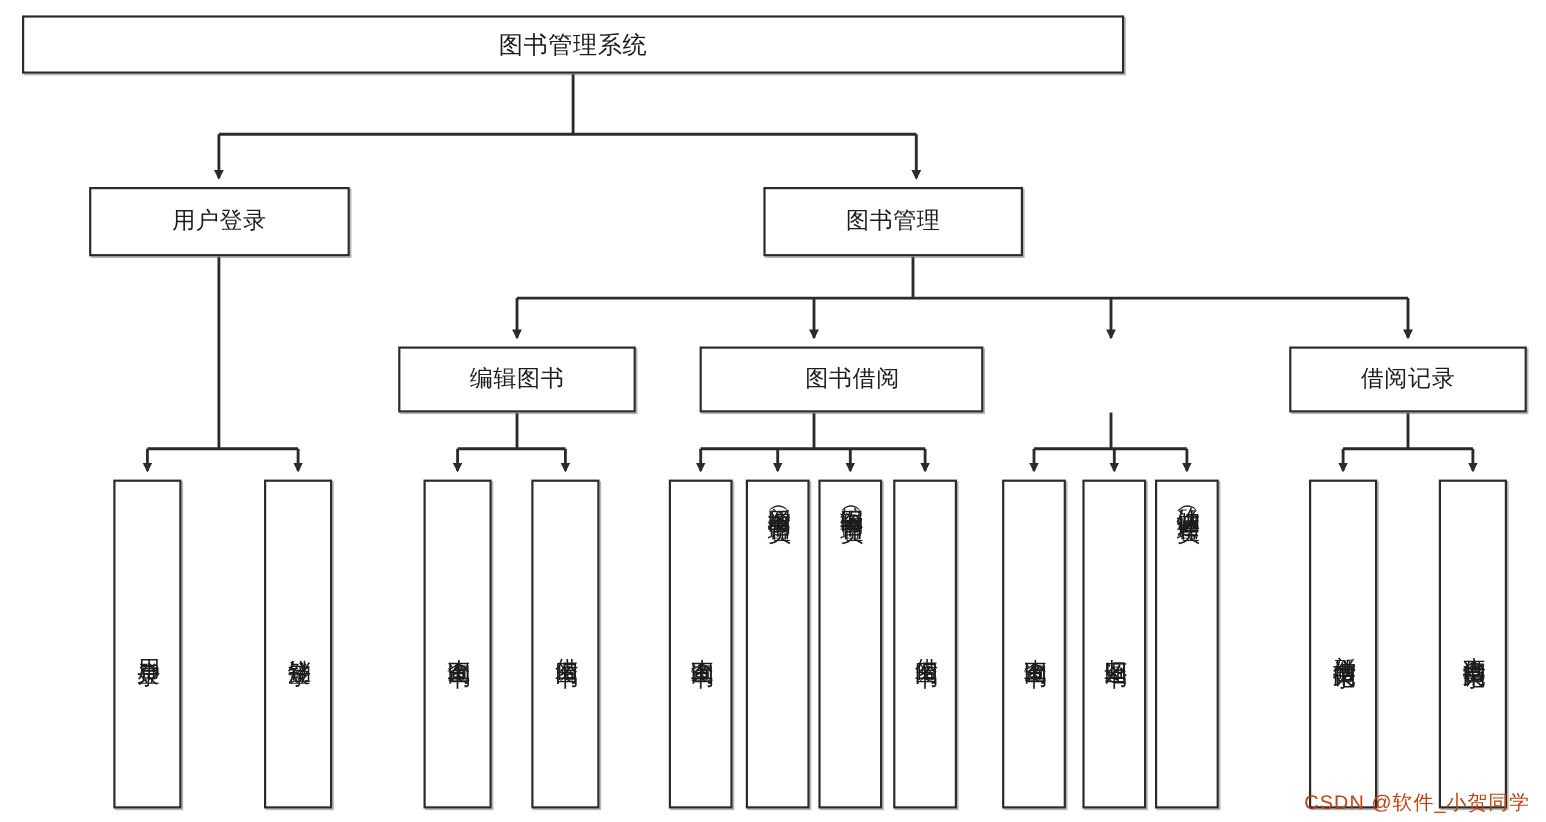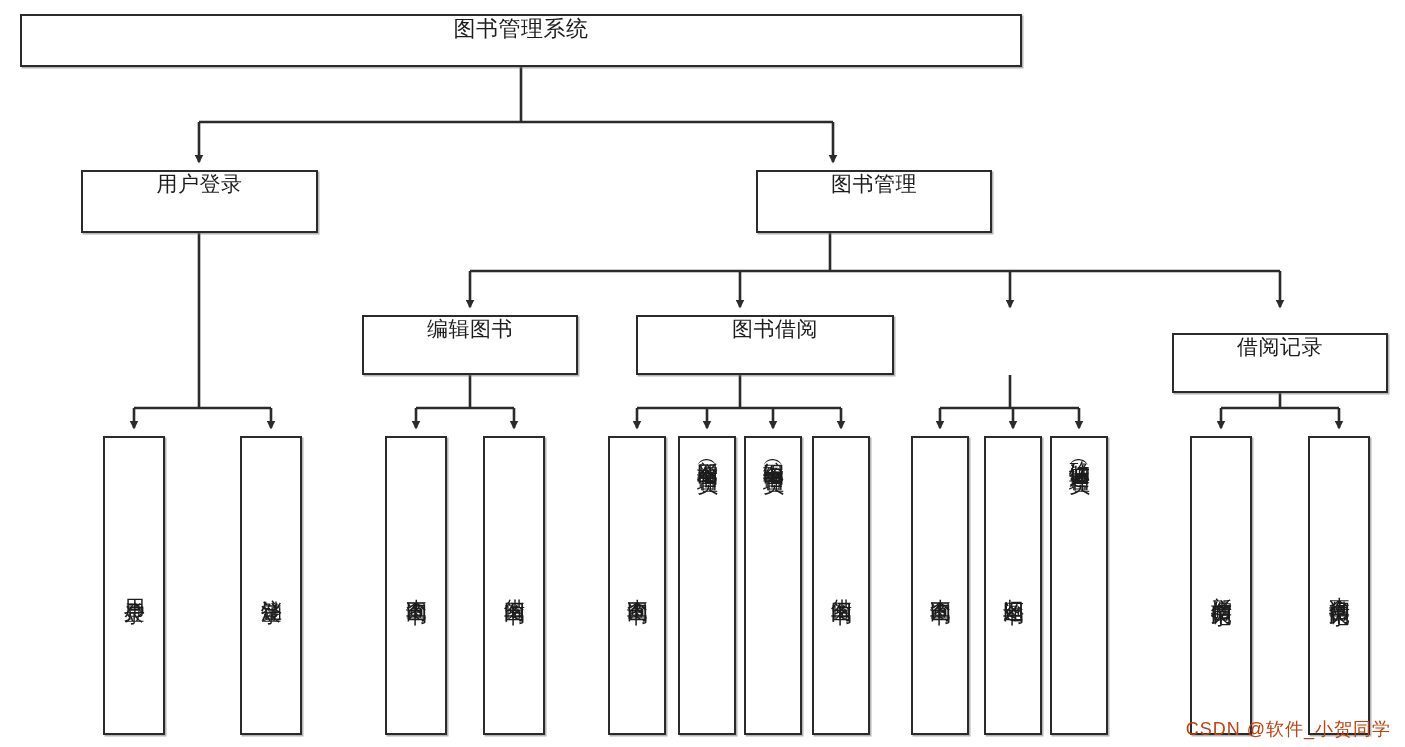--- a/index.html
+++ b/index.html
@@ -26,20 +26,21 @@
     height: 747px;
     pointer-events: none;
   }
   .node {
     position: absolute;
     box-sizing: border-box;
     background: #ffffff;
     border: 2px solid #2b2b2b;
     box-shadow: 1.5px 1.5px 0 0 rgba(120,120,120,0.55);
     display: flex;
+    align-items: center;
     justify-content: center;
     text-align: center;
   }
   .node .label {
     font-size: 21px;
     line-height: 1.15;
     letter-spacing: 0.5px;
     color: #1c1c1c;
     white-space: nowrap;
   }
@@ -132,31 +133,31 @@
     </g>
   </svg>
 
   <div class="node root" style="left:20px; top:14px; width:1002px; height:53px;">
     <span class="label">图书管理系统</span>
   </div>
 
   <div class="node" style="left:81px; top:170px; width:237px; height:63px;">
     <span class="label">用户登录</span>
   </div>
-  <div class="node" style="left:756px; top:170px; width:236px; height:63px;">
+  <div class="node" style="left:694px; top:170px; width:236px; height:63px;">
     <span class="label">图书管理</span>
   </div>
 
   <div class="node" style="left:362px; top:315px; width:216px; height:60px;">
     <span class="label">编辑图书</span>
   </div>
   <div class="node" style="left:636px; top:315px; width:258px; height:60px;padding-left:20px;">
     <span class="label">图书借阅</span>
   </div>
-  <div class="node" style="left:1172px; top:315px; width:216px; height:60px;margin-top:18px;">
+  <div class="node" style="left:1172px; top:315px; width:216px; height:60px;">
     <span class="label">借阅记录</span>
   </div>
 
   <div class="node leaf" style="left:103px; top:436px; width:62px; height:299px;">
     <div class="leaf-inner">
       <span class="label">用户登录</span>
     </div>
   </div>
   <div class="node leaf" style="left:240px; top:436px; width:62px; height:299px;">
     <div class="leaf-inner">

